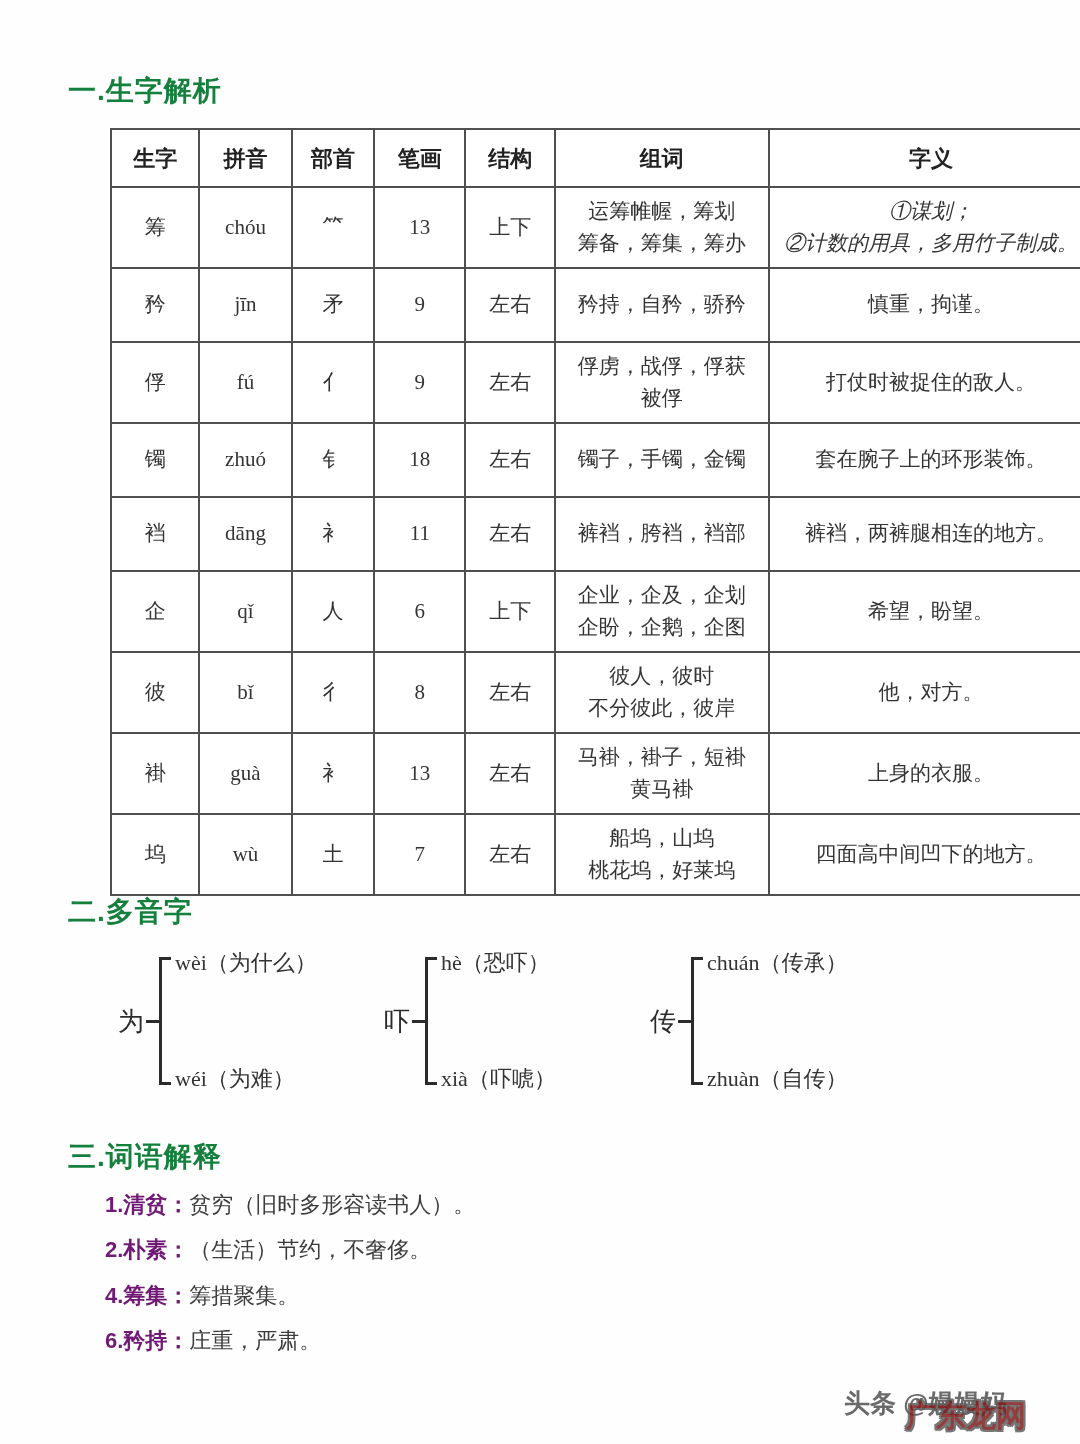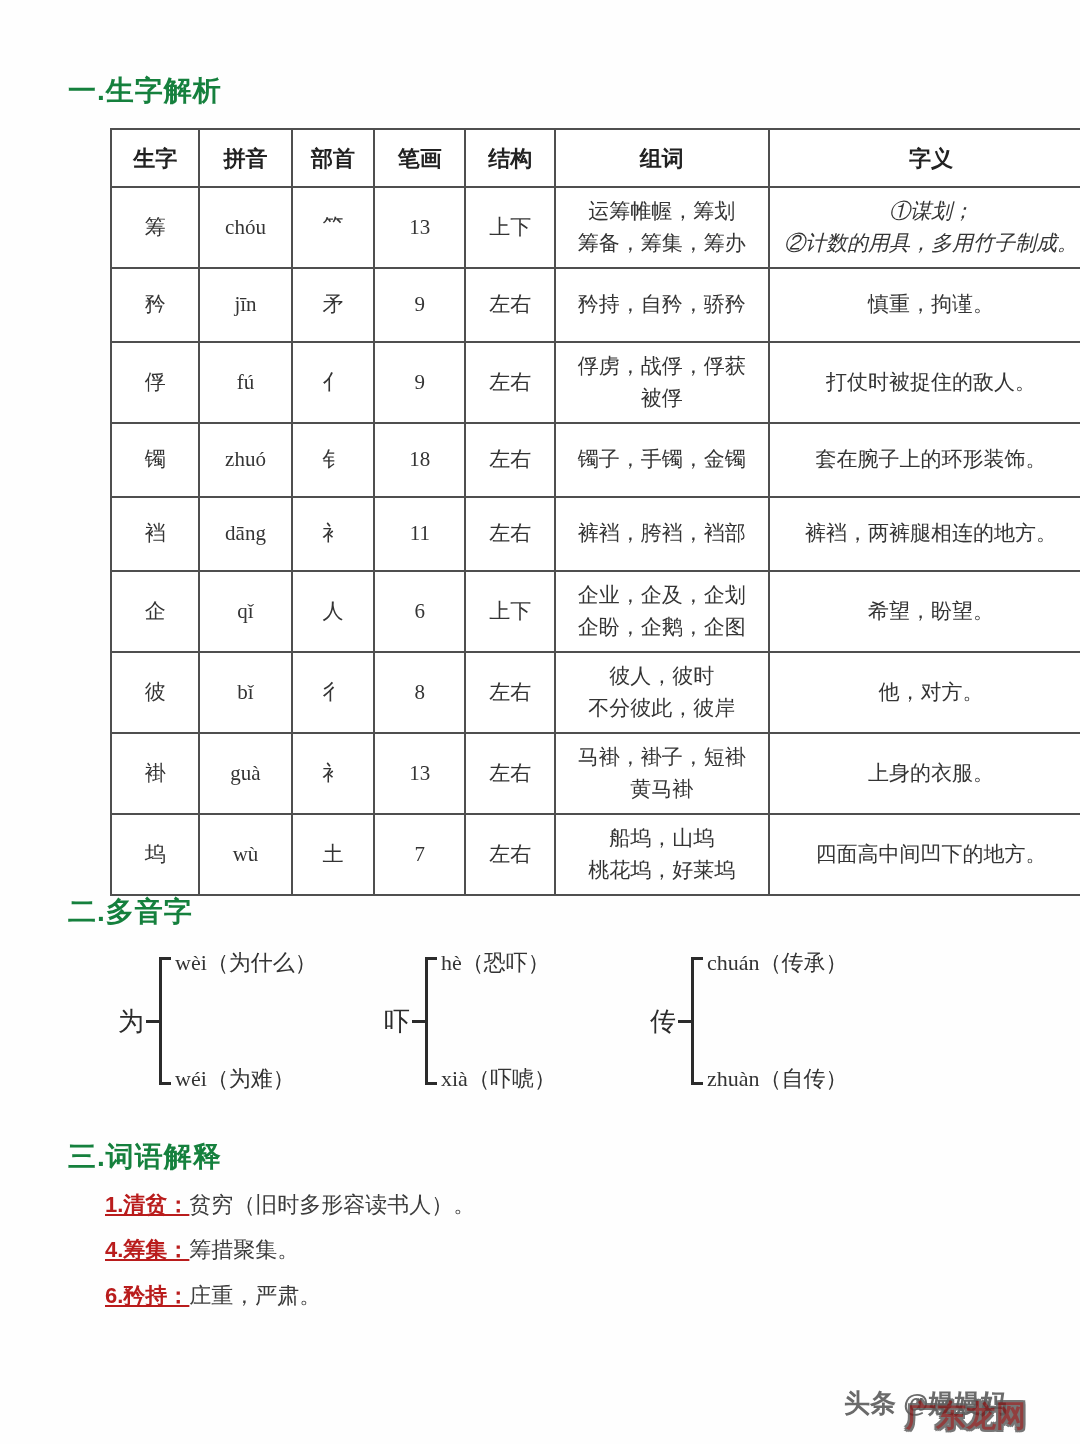--- a/index.html
+++ b/index.html
@@ -66,21 +66,21 @@
     display:flex; flex-direction:column; justify-content:space-between;
     height:146px; padding-left:2px;gap:24px;
   }
   .poly-reading { font-size:22px; color:#333; white-space:nowrap; }
 
   
   .def-list { position:absolute; left:105px; top:1192px; }
   .def-item { margin-bottom:19px; font-size:22px; line-height:1.2; }
   .def-term {
     font-family:"Liberation Sans","DejaVu Sans",sans-serif;
-    font-weight:bold; color:#b91c1c;text-decoration:underline;
+    font-weight:bold; color:#701a75;
   }
   .def-text { color:#3c3c3c; }
 
   
   .watermark {
     position:absolute; right:6px; top:1380px; width:230px; height:60px;
     pointer-events:none;
   }
   .wm-1 {
     position:absolute; left:0; top:6px;
@@ -285,20 +285,21 @@
           <div class="poly-reading">chuán（传承）</div>
           <div class="poly-reading">zhuàn（自传）</div>
         </div>
       </div>
     </div>
 
   <h2 class="sec-title" id="sec3-title">三.词语解释</h2>
 
   <div class="def-list" id="defs">
       <div class="def-item"><span class="def-term">1.清贫：</span><span class="def-text">贫穷（旧时多形容读书人）。</span></div>
+      <div class="def-item"><span class="def-term">2.朴素：</span><span class="def-text">（生活）节约，不奢侈。</span></div>
       <div class="def-item"><span class="def-term">4.筹集：</span><span class="def-text">筹措聚集。</span></div>
       <div class="def-item"><span class="def-term">6.矜持：</span><span class="def-text">庄重，严肃。</span></div>
     </div>
 
   <div class="watermark">
     <span class="wm-1">头条 @嫚嫚妈</span>
     <span class="wm-2">广东龙网</span>
   </div>
 
 </div>

